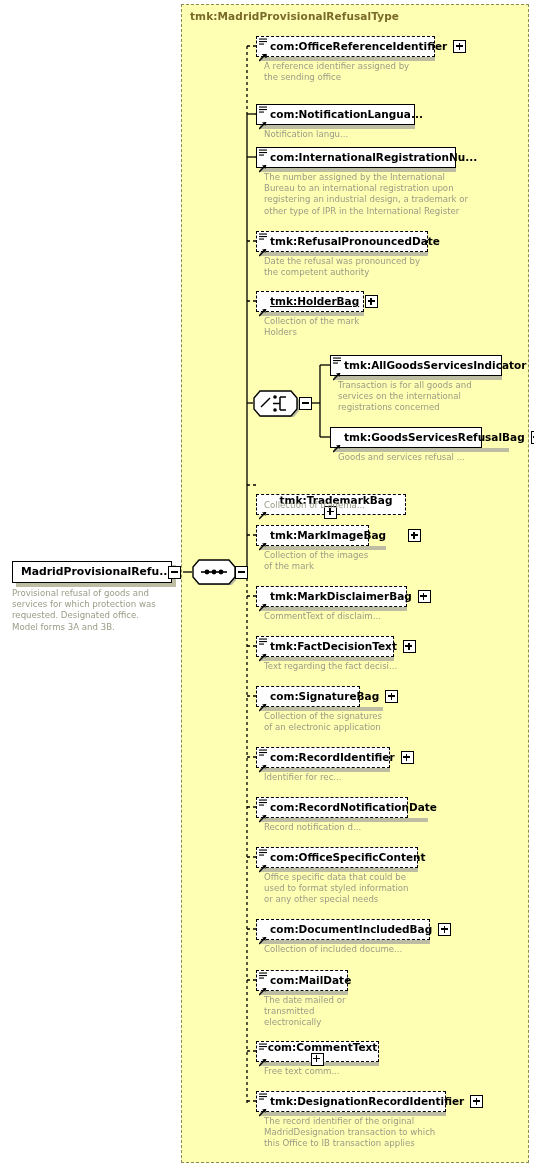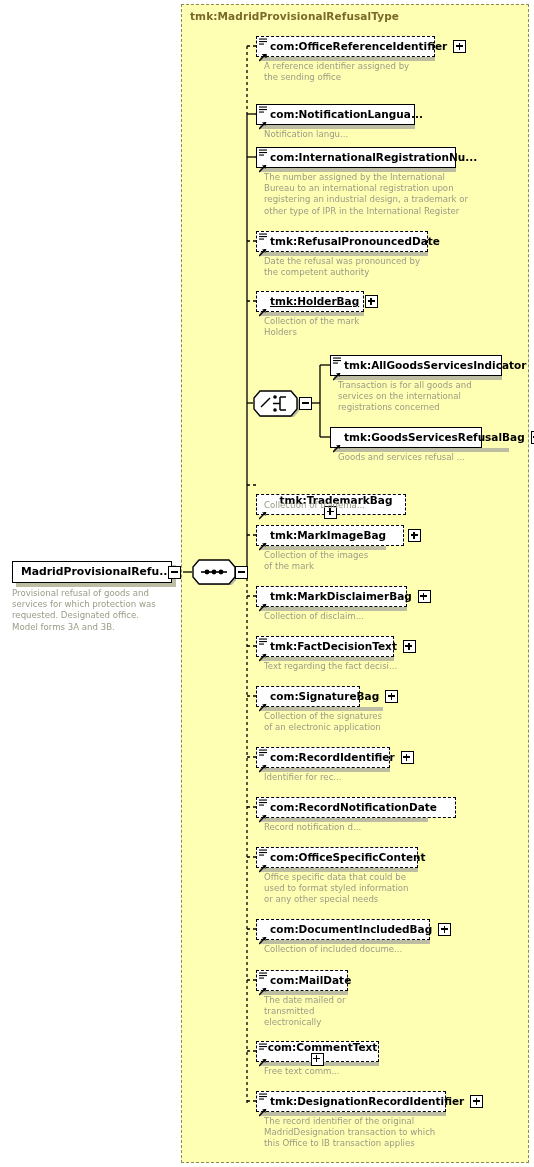--- a/index.html
+++ b/index.html
@@ -287,21 +287,21 @@
           <path d="M7,0 L3,0.6 L6.4,4 Z" fill="#000"></path>
         </svg></span>
     <span class="nlabel">tmk:TrademarkBag</span>
     <span class="icon-plus"></span>
   </div>
   <div class="annot" style="left:264px;top:500px;">Collection of tradema...</div>
 
   <div class="shadowwrap">
     <div class="sh" style="left:260px;top:546px;width:126px;height:4px;"></div>
     </div>
-  <div class="node opt" style="left:256px;top:525px;width:148px;gap:16px;">
+  <div class="node opt" style="left:256px;top:525px;width:113px;gap:16px;">
     <span class="icon-arrow">
       <svg width="8" height="8" viewBox="0 0 8 8">
           <path d="M0,7 L7,0" stroke="#000" stroke-width="1.5"></path>
           <path d="M7,0 L3,0.6 L6.4,4 Z" fill="#000"></path>
         </svg></span>
     <span class="nlabel">tmk:MarkImageBag</span>
     <span class="icon-plus"></span>
   </div>
   <div class="annot" style="left:264px;top:550px;">Collection of the images
 of the mark</div>
@@ -311,21 +311,21 @@
     </div>
   <div class="node opt" style="left:256px;top:586px;width:151px;">
     <span class="icon-arrow">
       <svg width="8" height="8" viewBox="0 0 8 8">
           <path d="M0,7 L7,0" stroke="#000" stroke-width="1.5"></path>
           <path d="M7,0 L3,0.6 L6.4,4 Z" fill="#000"></path>
         </svg></span>
     <span class="nlabel">tmk:MarkDisclaimerBag</span>
     <span class="icon-plus"></span>
   </div>
-  <div class="annot" style="left:264px;top:611px;">Collection of disclaim...</div>
+  <div class="annot" style="left:264px;top:611px;">CommentText of disclaim...</div>
 
   <div class="shadowwrap">
     <div class="sh" style="left:260px;top:657px;width:134px;height:4px;"></div>
     </div>
   <div class="node opt" style="left:256px;top:636px;width:138px;">
     <span class="icon-lines">
       <svg width="9" height="9" viewBox="0 0 9 9">
           <rect x="0" y="0.5" width="8" height="1.1" fill="#000"></rect>
           <rect x="0" y="3" width="8" height="1.1" fill="#000"></rect>
           <rect x="0" y="5.5" width="5" height="1.1" fill="#000"></rect>
@@ -371,21 +371,21 @@
           <path d="M7,0 L3,0.6 L6.4,4 Z" fill="#000"></path>
         </svg></span>
     <span class="nlabel">com:RecordIdentifier</span>
     <span class="icon-plus"></span>
   </div>
   <div class="annot" style="left:264px;top:772px;">Identifier for rec...</div>
 
   <div class="shadowwrap">
     <div class="sh" style="left:260px;top:818px;width:168px;height:4px;"></div>
     </div>
-  <div class="node opt" style="left:256px;top:797px;width:200px;">
+  <div class="node opt" style="left:256px;top:797px;width:152px;">
     <span class="icon-lines">
       <svg width="9" height="9" viewBox="0 0 9 9">
           <rect x="0" y="0.5" width="8" height="1.1" fill="#000"></rect>
           <rect x="0" y="3" width="8" height="1.1" fill="#000"></rect>
           <rect x="0" y="5.5" width="5" height="1.1" fill="#000"></rect>
         </svg></span>
     <span class="icon-arrow">
       <svg width="8" height="8" viewBox="0 0 8 8">
           <path d="M0,7 L7,0" stroke="#000" stroke-width="1.5"></path>
           <path d="M7,0 L3,0.6 L6.4,4 Z" fill="#000"></path>

